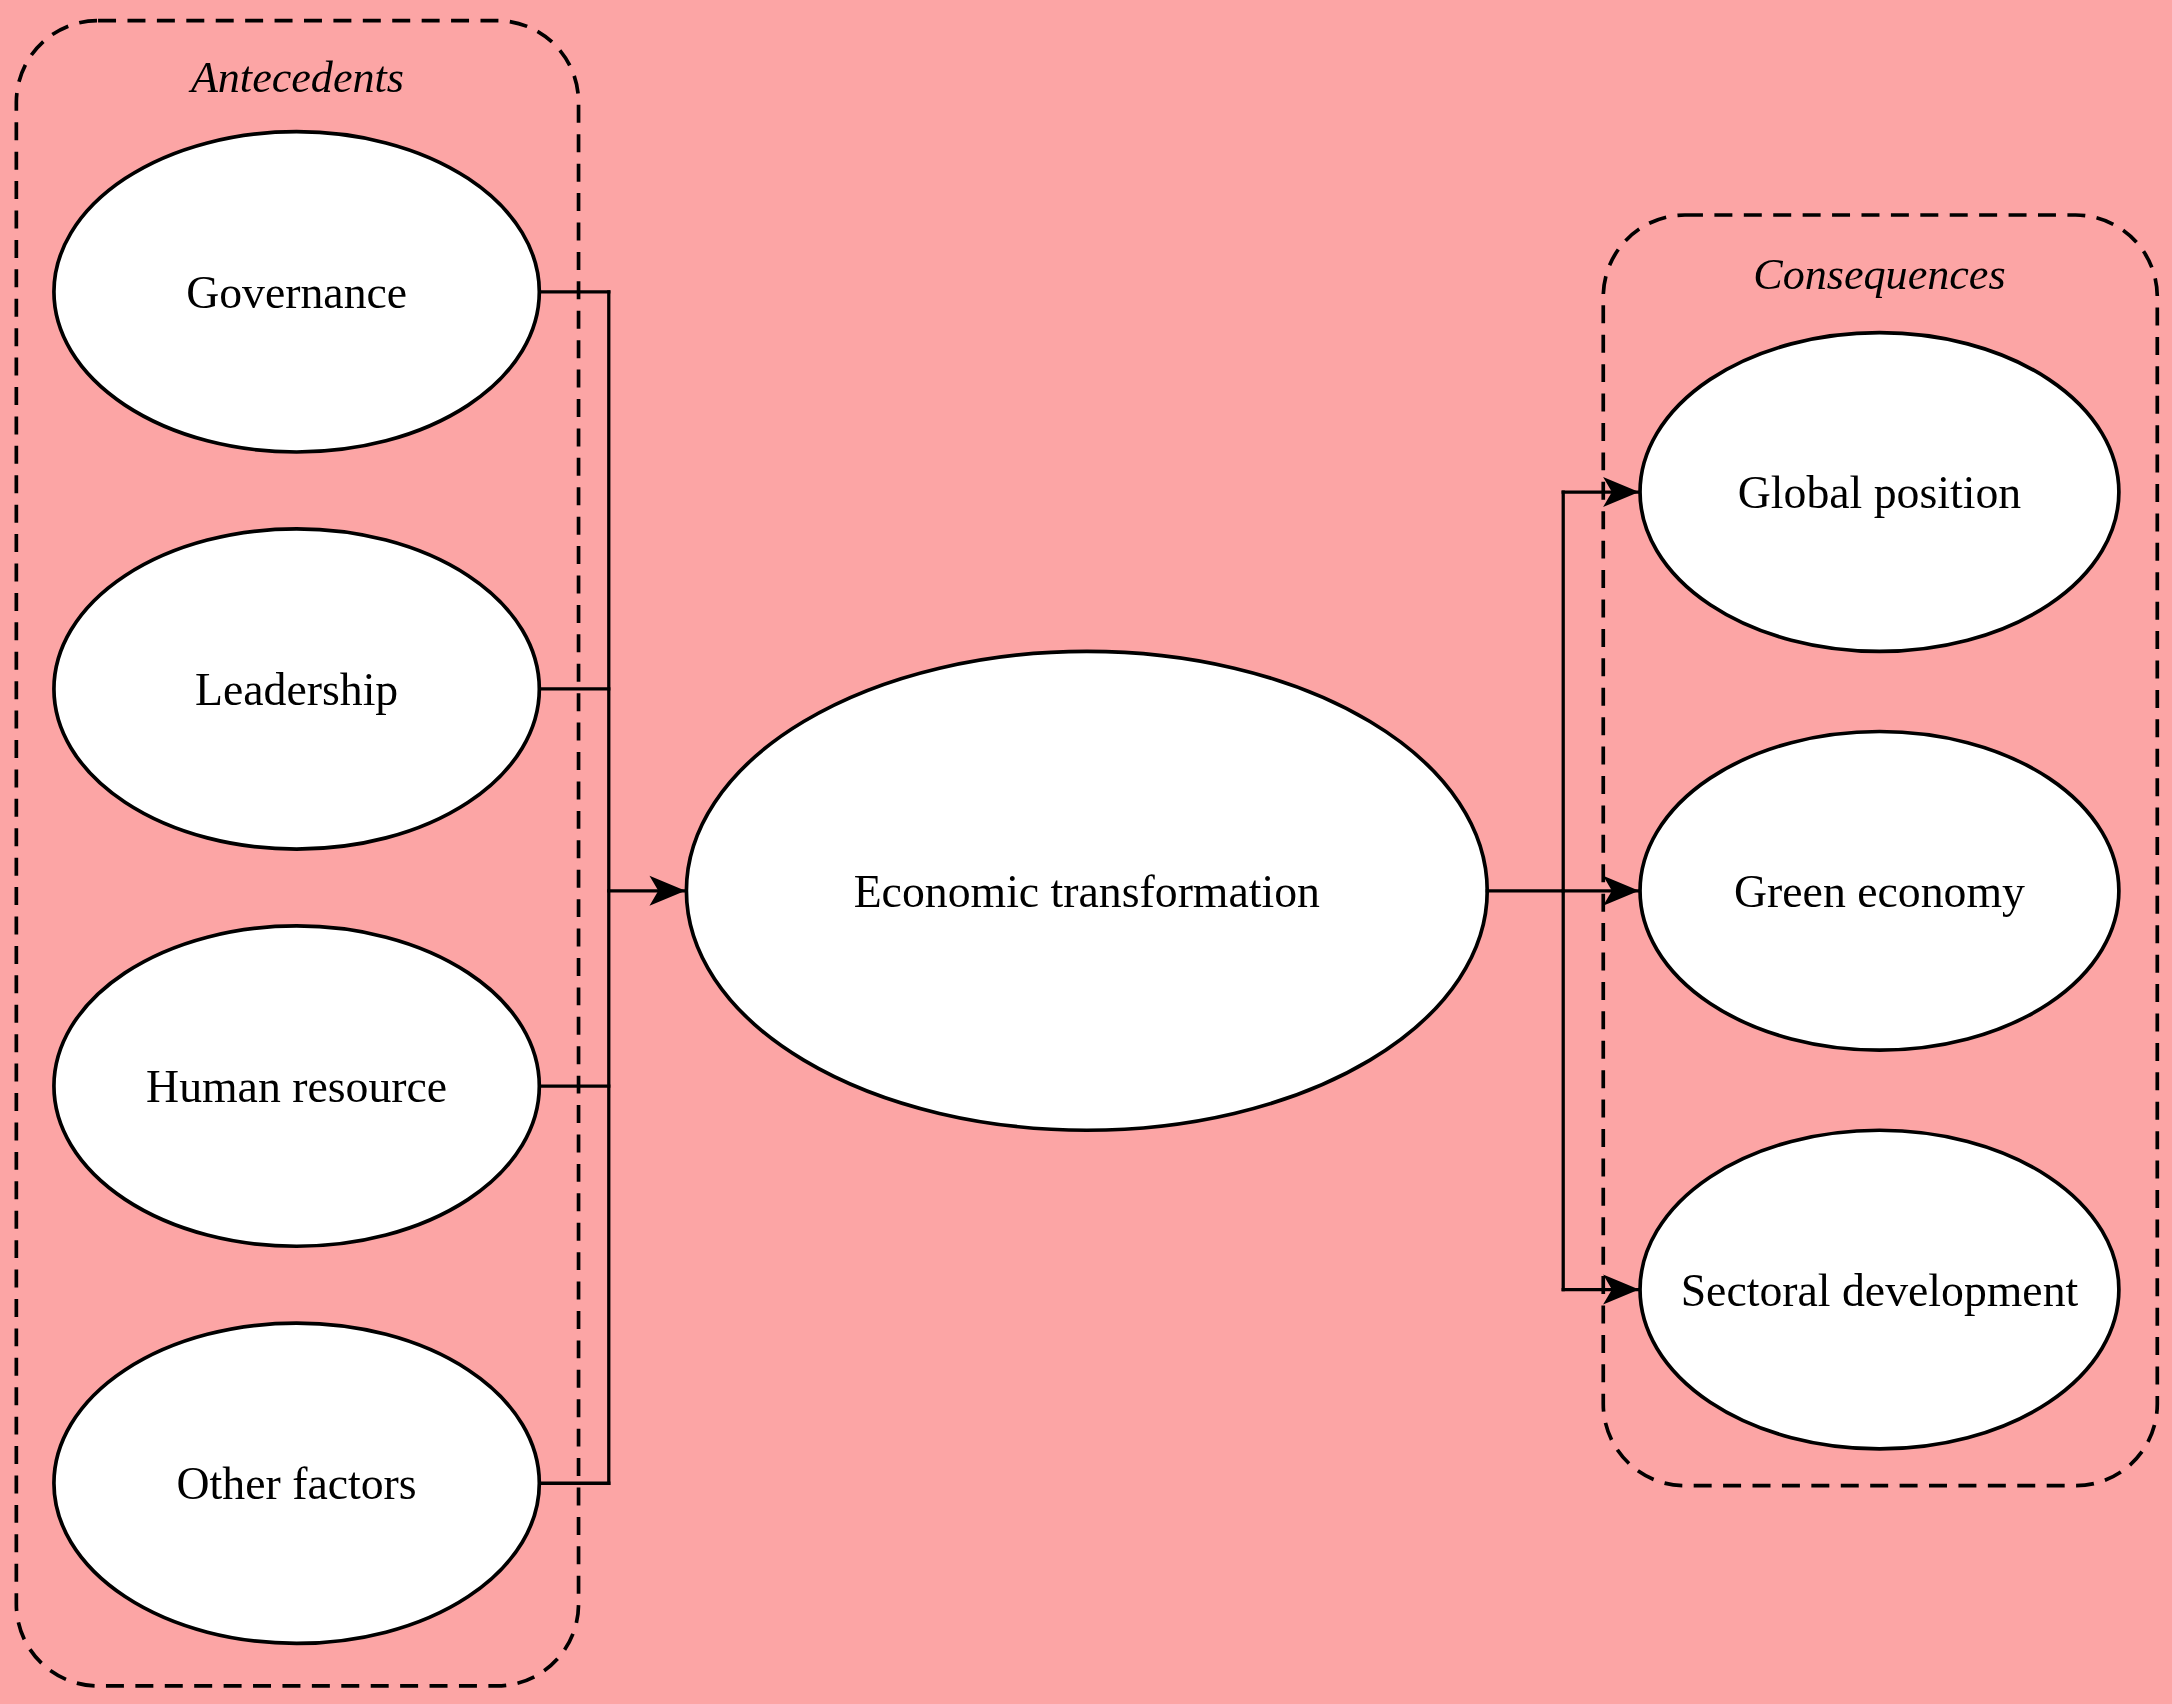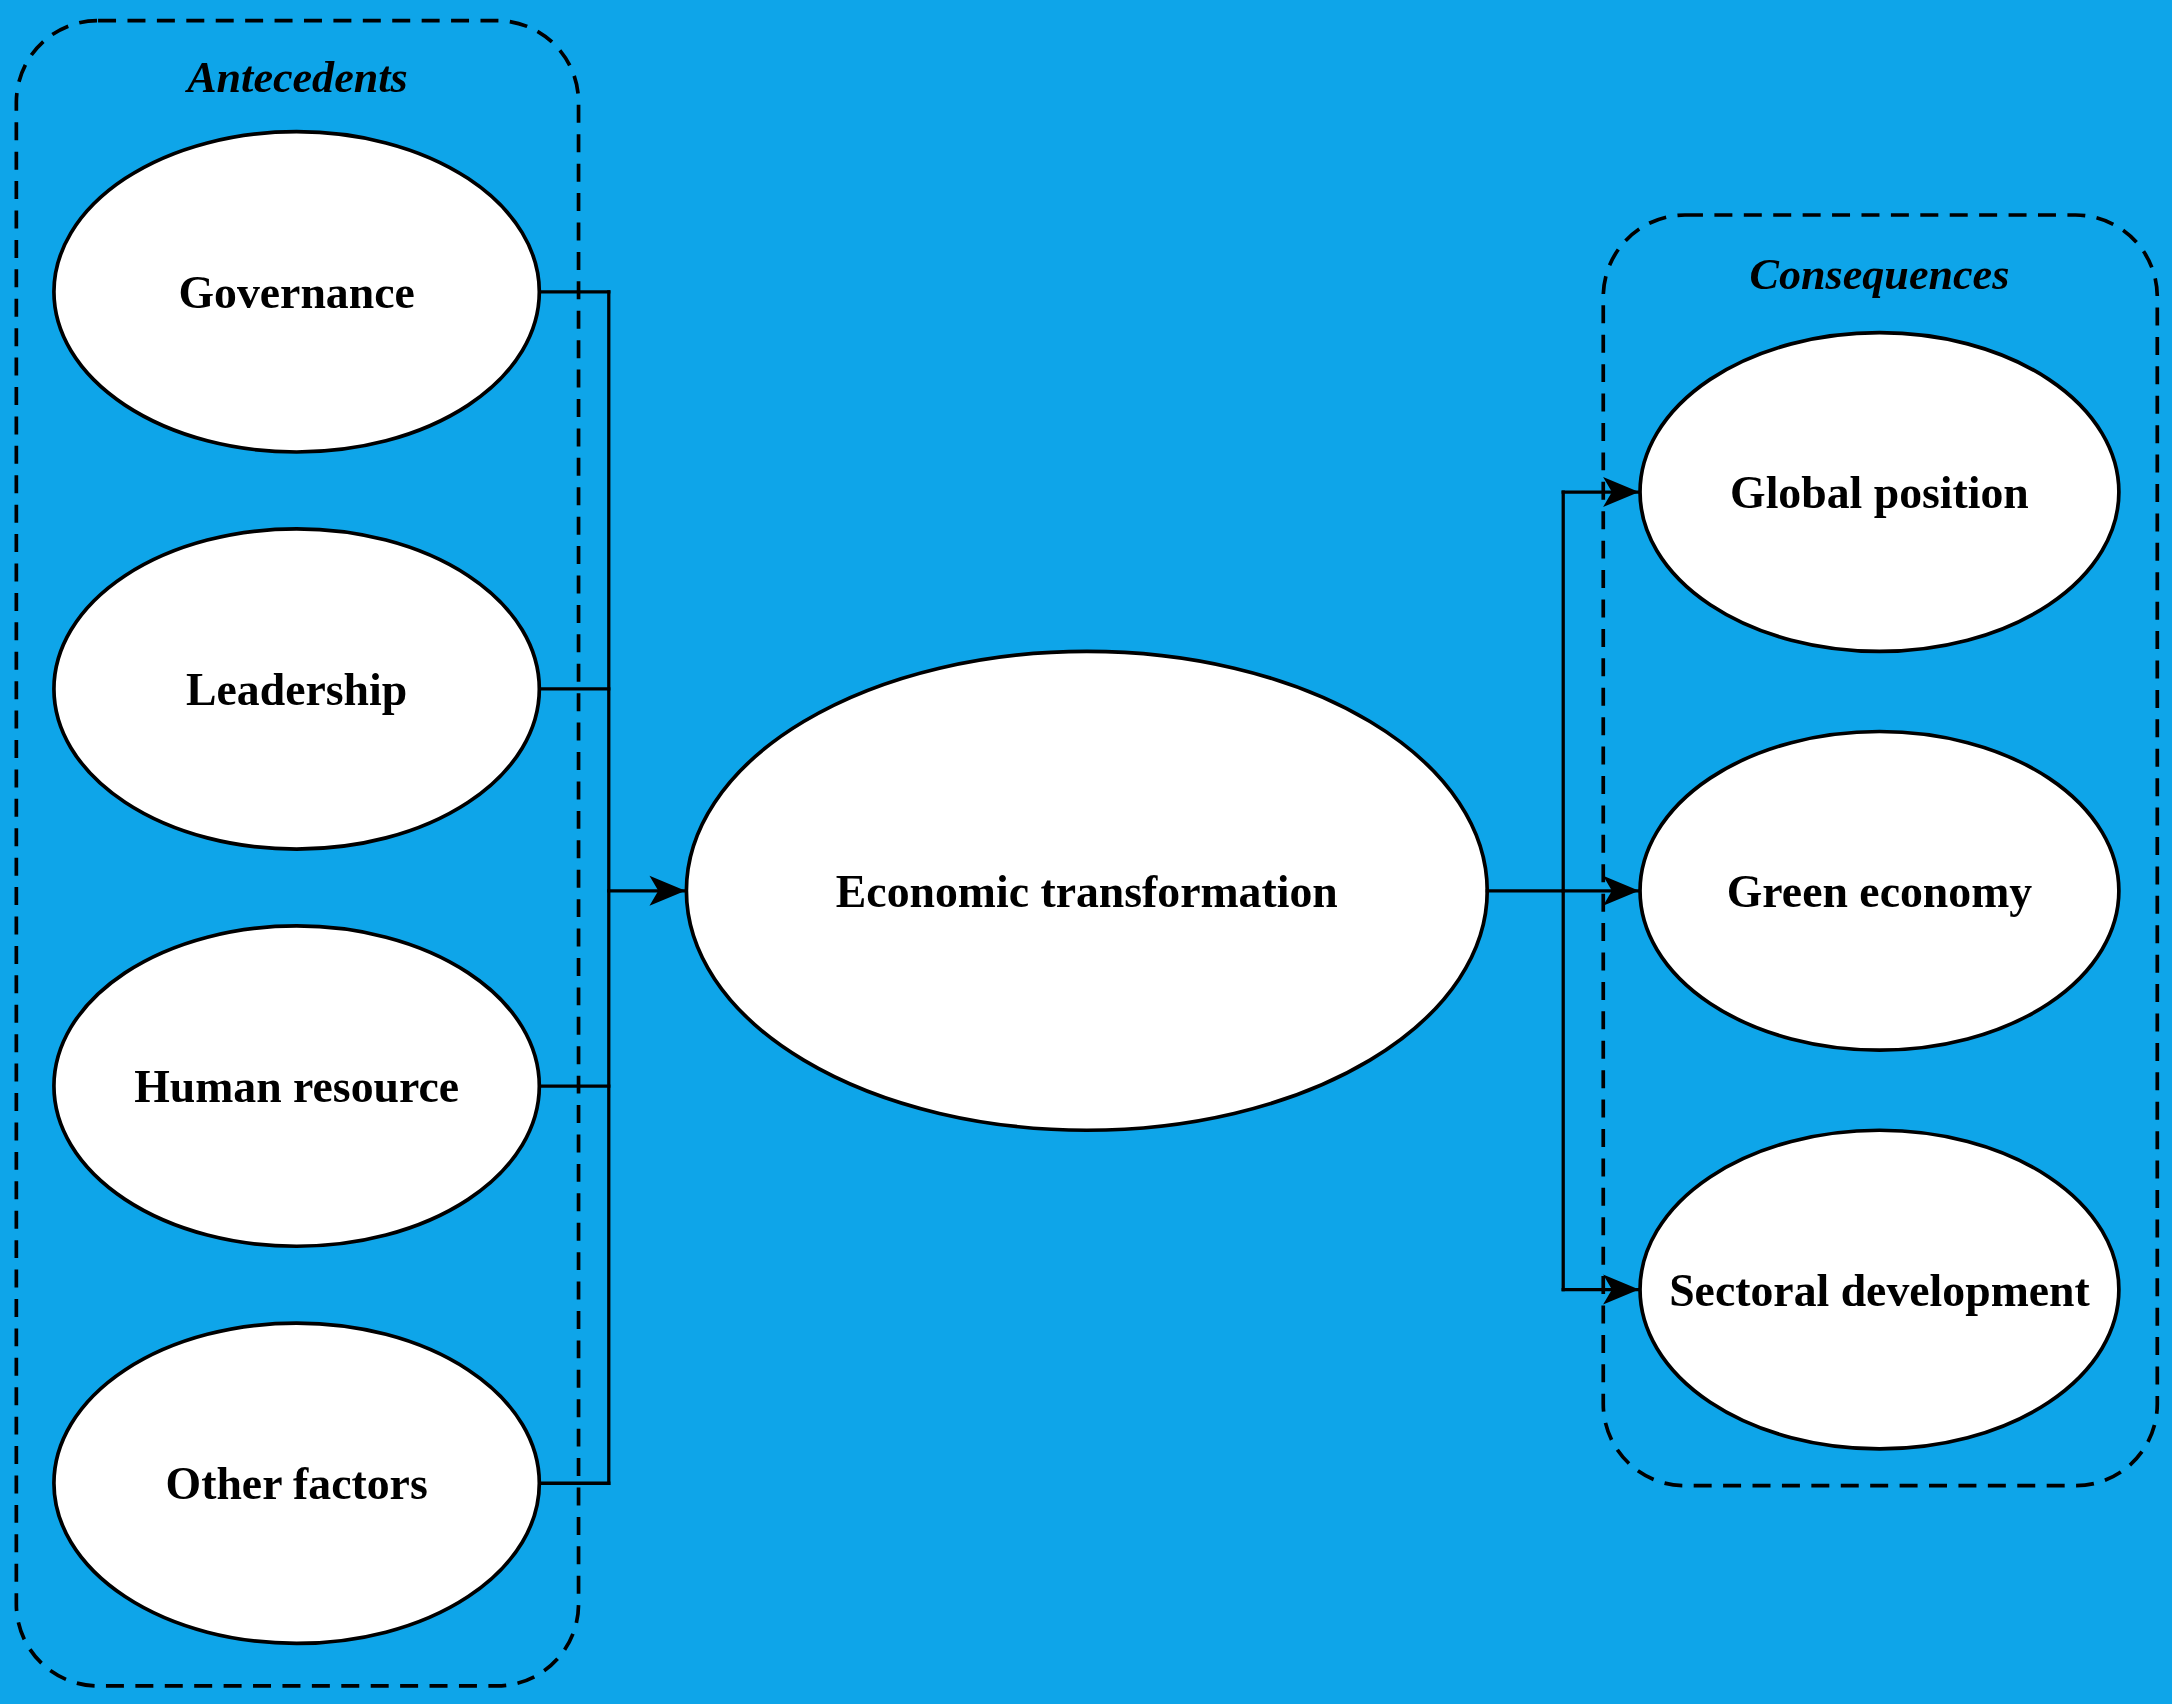--- a/index.html
+++ b/index.html
@@ -3,23 +3,22 @@
 <meta charset="utf-8">
 <style>
   html, body {
     margin: 0;
     padding: 0;
     background: #ffffff;
   }
   .diagram-wrap {
     width: 2172px;
     height: 1704px;
-    background: #0ea5e9;
+    background: #fca5a5;
     overflow: hidden;
-    font-weight: bold;
   }
   svg {
     display: block;
     width: 2172px;
     height: 1704px;
     font-family: "Liberation Serif", "DejaVu Serif", serif;
   }
   .group-border {
     fill: none;
     stroke: #000000;

